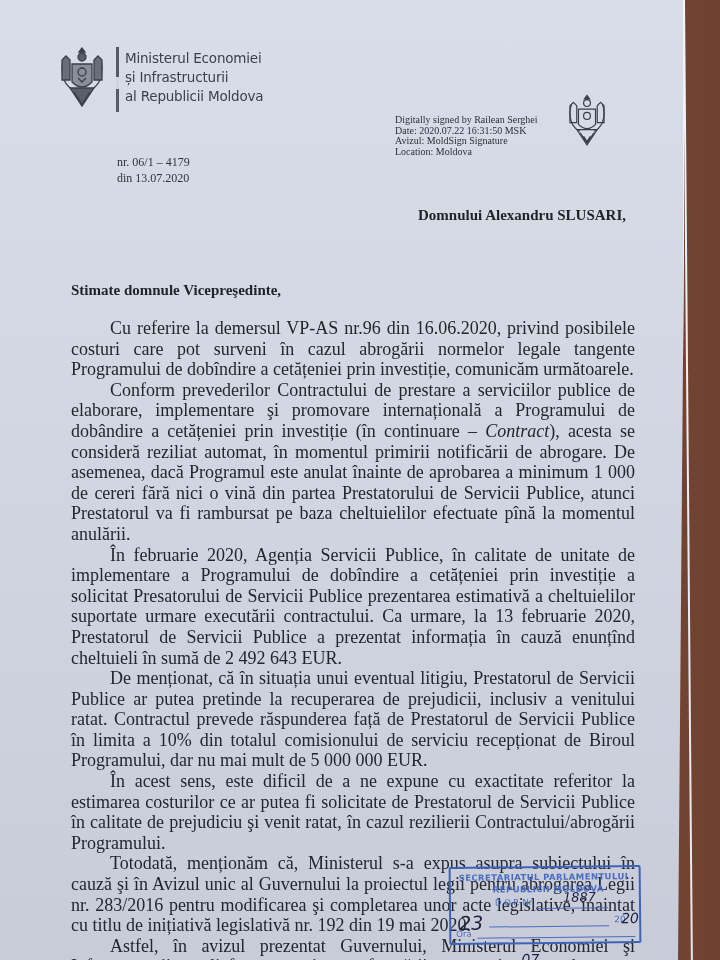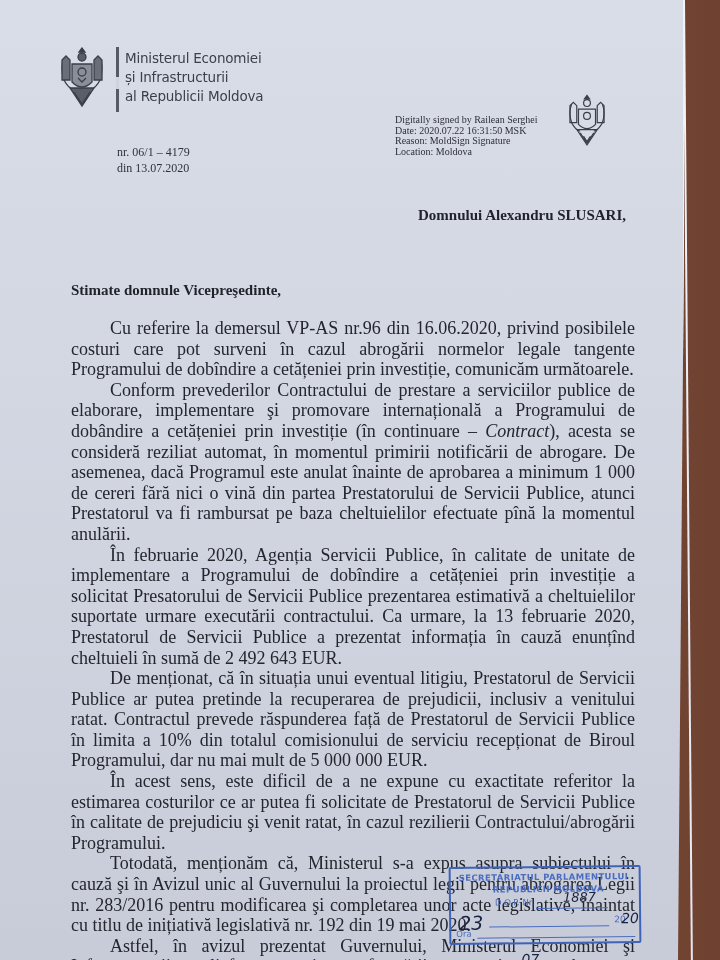--- a/index.html
+++ b/index.html
@@ -23,21 +23,21 @@
   .coat { position:absolute; }
   .coat svg { display:block; }
   .vbar { position:absolute; left:116px; top:47px; width:3px; height:65px; background:#555a66; }
   .vbar .gap { position:absolute; left:0; top:30px; width:3px; height:12px; background:#cfd3de; }
   .ministry {
     position:absolute; left:125px; top:49px;
     font-family: "DejaVu Sans", "Liberation Sans", sans-serif;
     font-size:13.5px; line-height:19px; color:#3c404a; letter-spacing:-0.2px;
   }
   .regnr {
-    position:absolute; left:117px; top:144px;
+    position:absolute; left:117px; top:154px;
     font-size:12px; line-height:16px; color:#2f323a;
   }
   .signature {
     position:absolute; left:395px; top:115px;
     font-size:10px; line-height:10.5px; color:#2c2f37;
   }
   .addressee {
     position:absolute; right:94px; top:204px; text-align:right;
     font-weight:bold; font-size:15px; line-height:22px; color:#1f2229;
   }
@@ -101,21 +101,21 @@
   <div>al Republicii Moldova</div>
 </div>
 <div class="regnr">
   <div>nr.  06/1 – 4179</div>
   <div>din 13.07.2020</div>
 </div>
 
 <div class="signature">
   <div>Digitally signed by Railean Serghei</div>
   <div>Date: 2020.07.22 16:31:50 MSK</div>
-  <div>Reason: MoldSign Signature</div>
+  <div>Avizul: MoldSign Signature</div>
   <div>Location: Moldova</div>
 </div>
 <div class="coat" style="left:564px;top:92px;">
   <svg width="46" height="58" viewBox="0 0 52 68">
     <g fill="none" stroke="#3a3e48" stroke-width="1.4">
       <path d="M26 4 l-3 4 h6 z" fill="#3a3e48"></path>
       <circle cx="26" cy="13" r="4"></circle>
       <path d="M8 14 q-4 10 0 22 q4 8 10 10 M44 14 q4 10 0 22 q-4 8 -10 10"></path>
       <path d="M6 16 l4 -4 l4 4 v20 h-8 z M38 16 l4 -4 l4 4 v20 h-8 z"></path>
       <path d="M16 20 h20 v18 q-10 10 -20 0 z"></path>

